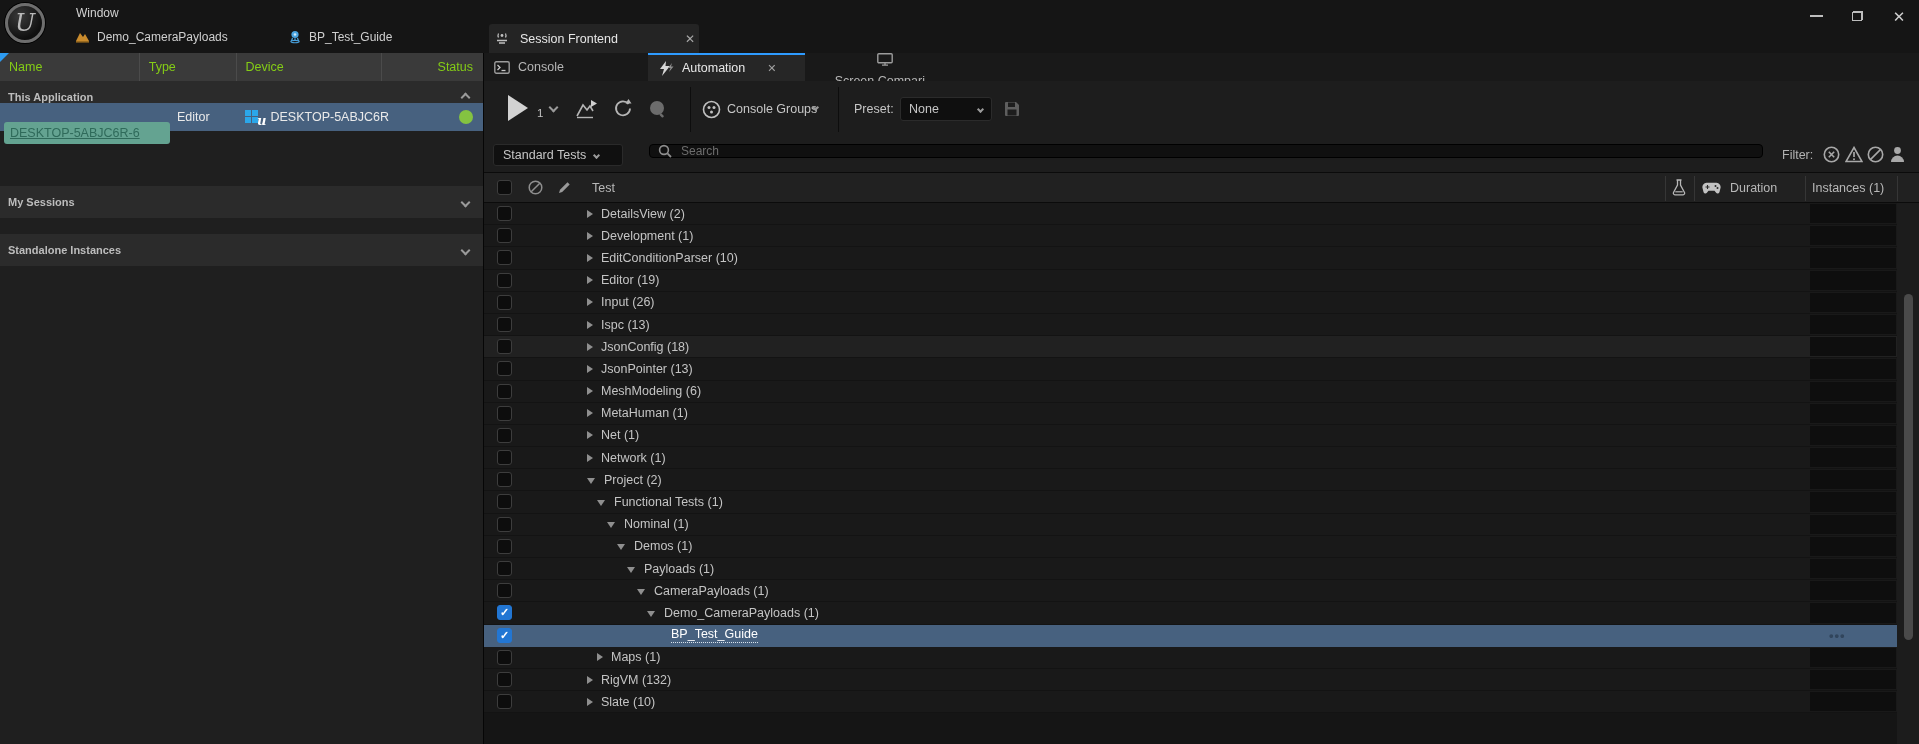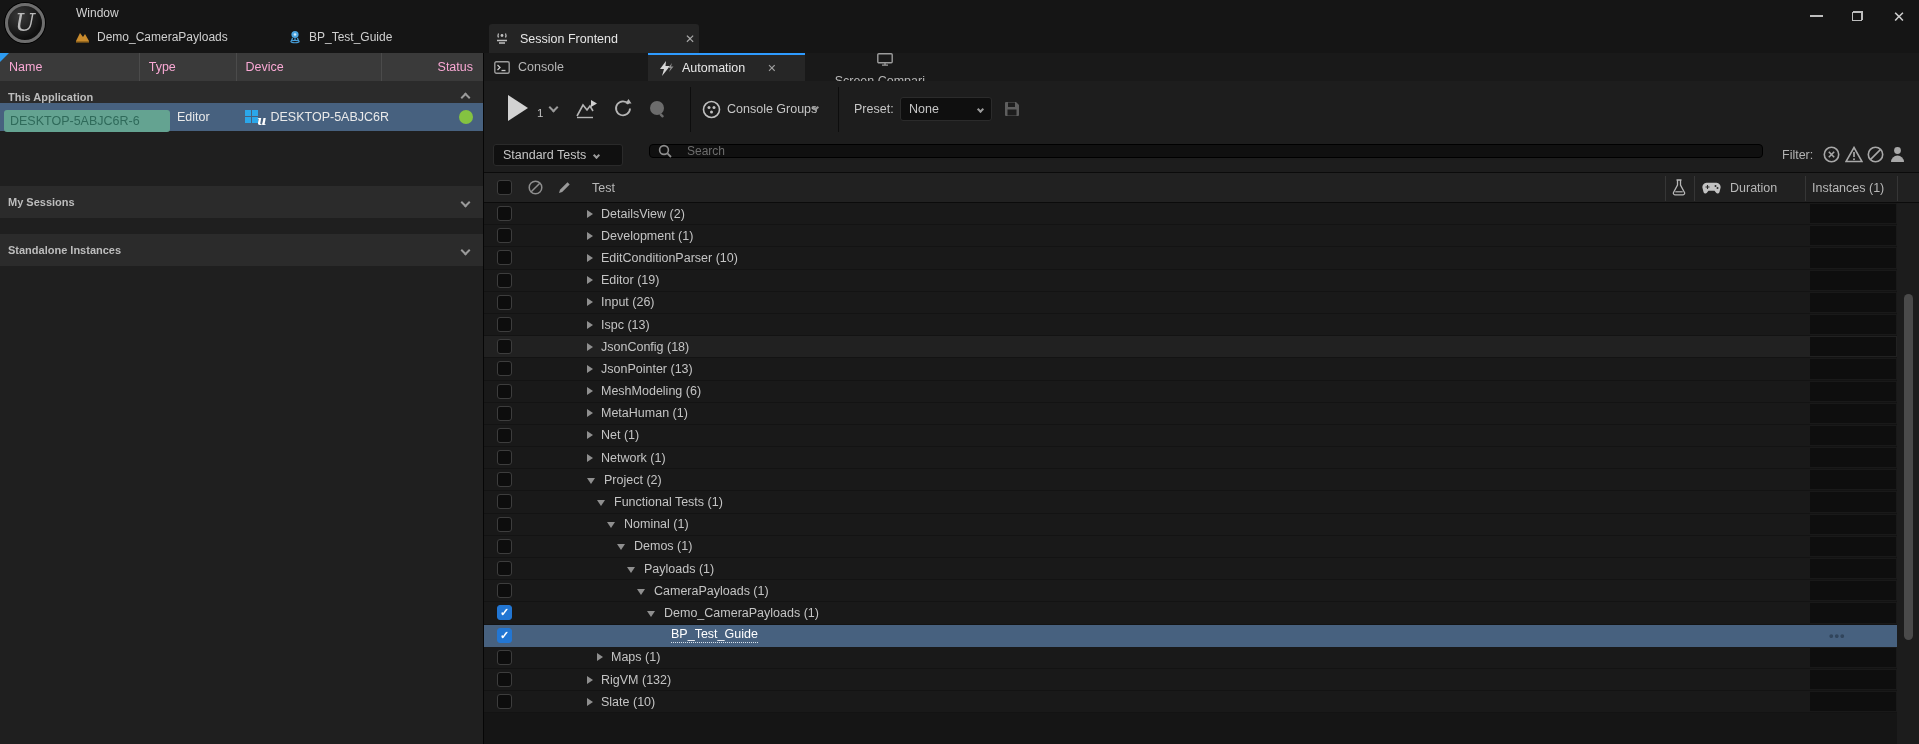--- a/index.html
+++ b/index.html
@@ -24,36 +24,36 @@
   .win-tab .close-x { margin-left:auto; color:#a8a8a8; font-size:12px; }
   .winctl { position:absolute; top:4px; width:30px; height:24px; display:flex; align-items:center; justify-content:center; }
   .minimize-bar { width:13px; height:2px; background:#bdbdbd; }
   .restore-sq { position:relative; width:11px; height:10px; }
   .restore-sq::before { content:""; position:absolute; right:0; top:0; width:8px; height:7px; border:1.5px solid #bdbdbd; }
   .restore-sq::after { content:""; position:absolute; left:0; bottom:0; width:8px; height:7px; border:1.5px solid #bdbdbd; background:#151515; }
   .close-glyph { color:#cfcfcf; font-size:15px; line-height:1; }
 
   
   .left-panel { position:absolute; left:0; top:53px; width:484px; bottom:0; background:#1f1f1f; border-right:1px solid #060606; }
-  .sb-header { position:absolute; left:0; top:0; width:100%; height:28px; background:#3a3a3a; display:flex; align-items:center; color:#f9a8d4; font-size:12.5px; }
+  .sb-header { position:absolute; left:0; top:0; width:100%; height:28px; background:#3a3a3a; display:flex; align-items:center; color:#84cc16; font-size:12.5px; }
   .sb-col { height:100%; display:flex; align-items:center; padding-left:9px; border-right:1px solid #4b4b4b; }
   .sb-col.c-name { width:140px; }
   .sb-col.c-type { width:97px; }
   .sb-col.c-device { width:146px; }
   .sb-col.c-status { width:101px; border-right:none; justify-content:flex-end; padding-right:10px; }
   .sort-corner { position:absolute; left:0; top:0; width:0; height:0; border-top:9px solid #2d9bf0; border-right:9px solid transparent; }
   .sb-group { position:absolute; left:0; width:100%; height:32px; background:#2b2b2b; display:flex; align-items:center;
     padding-left:8px; font-size:11px; font-weight:bold; color:#bdbdbd; }
   .chev { display:inline-block; width:7px; height:7px; border-right:2px solid #9a9a9a; border-bottom:2px solid #9a9a9a; }
   .chev.down { transform:rotate(45deg); }
   .chev.up { transform:rotate(-135deg); }
   .sb-group .chev { position:absolute; right:14px; }
   .session-row { position:absolute; left:0; top:50px; width:100%; height:28px; background:#47617f; display:flex; align-items:center; color:#eaeaea; }
-  .name-chip { position:absolute; left:4px; top:7px; width:166px; height:22px; background:#64a391; border-radius:3px;
-    color:#2f6a5a; font-size:12.5px; display:flex; align-items:center; padding-left:6px; overflow:hidden; white-space:nowrap; }
+  .name-chip { position:absolute; left:4px; top:19px; width:166px; height:22px; background:#64a391; border-radius:3px;
+    color:#2f6a5a; font-size:12.5px; display:flex; align-items:center; padding-left:6px; overflow:hidden; white-space:nowrap;text-decoration:underline; }
   .sess-type { position:absolute; left:177px; font-size:12.5px;text-align:center; }
   .sess-device { position:absolute; left:245px; display:flex; align-items:center; gap:4px; font-size:12.5px; }
   .winlogo { position:relative; width:14px; height:14px; display:grid; grid-template-columns:6px 6px; grid-template-rows:6px 6px; gap:1px; }
   .winlogo i { background:#2ba7ea; display:block; }
   .ue-u { position:relative; margin-left:-6px; margin-top:6px; font-family:"DejaVu Serif", serif; font-style:italic; font-weight:bold; color:#fff; font-size:13px; line-height:1; }
   .status-dot { position:absolute; right:10px; width:14px; height:14px; border-radius:50%; background:#84c341; }
 
   
   .right-panel { position:absolute; left:484px; top:53px; width:1435px; bottom:0; background:#1c1c1c; }
 
@@ -71,21 +71,21 @@
   .tb-label { position:absolute; top:21px; font-size:12.5px; color:#c6c6c6; }
   .preset-combo { position:absolute; left:416px; top:16px; width:92px; height:24px; background:#0f0f0f; border:1px solid #2b2b2b;
     border-radius:3px; display:flex; align-items:center; padding:0 8px; color:#c6c6c6; font-size:12.5px; }
   .preset-combo .chev { margin-left:auto; width:5px; height:5px; }
 
   .filterbar { position:absolute; left:0; top:85px; width:100%; height:34px; background:#1d1d1d; }
   .tests-btn { position:absolute; left:9px; top:6px; width:130px; height:22px; background:#101010; border:1px solid #2a2a2a;
     border-radius:3px; display:flex; align-items:center; padding:0 9px; gap:8px; color:#c6c6c6; font-size:12.5px; }
   .tests-btn .chev { width:5px; height:5px; }
   .searchbox { position:absolute; left:165px; top:6px; width:1114px; height:14px; background:#101010; border:1px solid #000;
-    border-radius:4px; display:flex; align-items:center; padding:0 8px; gap:15px; }
+    border-radius:4px; display:flex; align-items:center; padding:0 8px; gap:9px; }
   .searchbox input { flex:1; background:transparent; border:none; outline:none; color:#c6c6c6; font-size:12px; font-family:"Liberation Sans", sans-serif; }
   .searchbox input::placeholder { color:#6d6d6d; }
   .filter-label { position:absolute; left:1298px; top:10px; color:#b3b3b3; font-size:12.5px; }
   .filter-ic { position:absolute; top:8px; }
 
   .thead { position:absolute; left:0; top:119px; width:100%; height:31px; background:#212121; border-top:1px solid #0b0b0b; border-bottom:1px solid #0b0b0b; color:#b8b8b8; }
   .thead .divider { position:absolute; top:3px; height:25px; width:1px; background:#363636; }
 
   .checkbox { width:15px; height:15px; border:1px solid #3d3d3d; border-radius:3px; background:#0d0d0d; display:flex; align-items:center; justify-content:center; }
   .checkbox.checked { background:#2276d3; border-color:#2276d3; }

